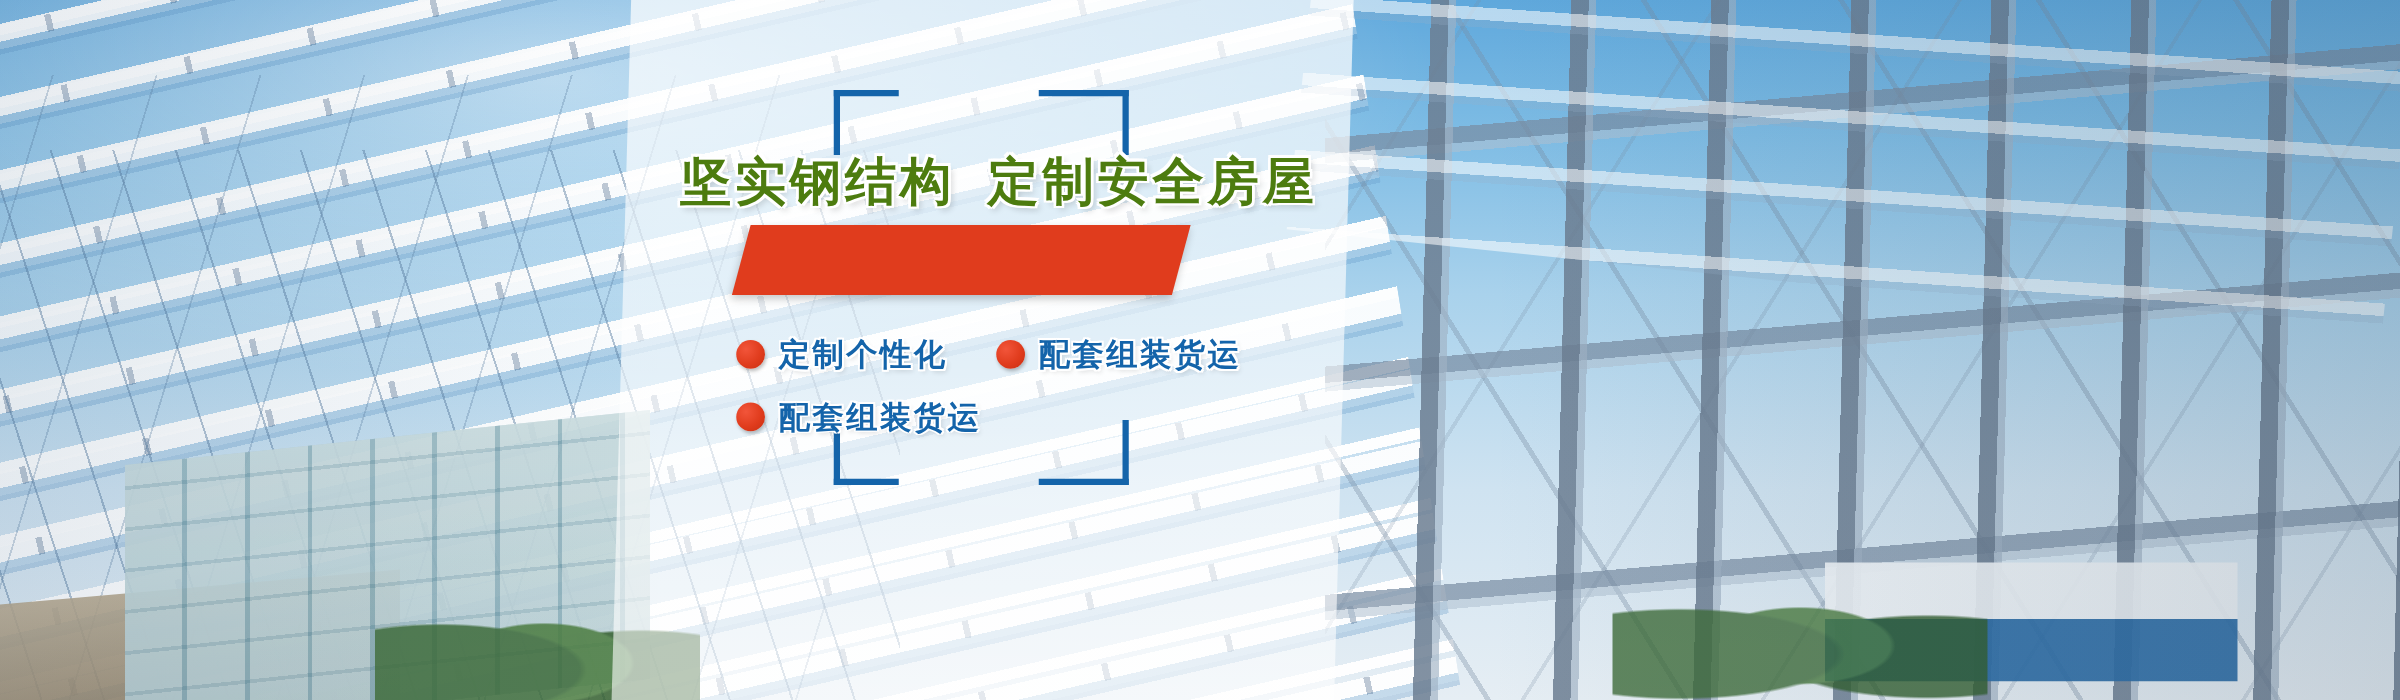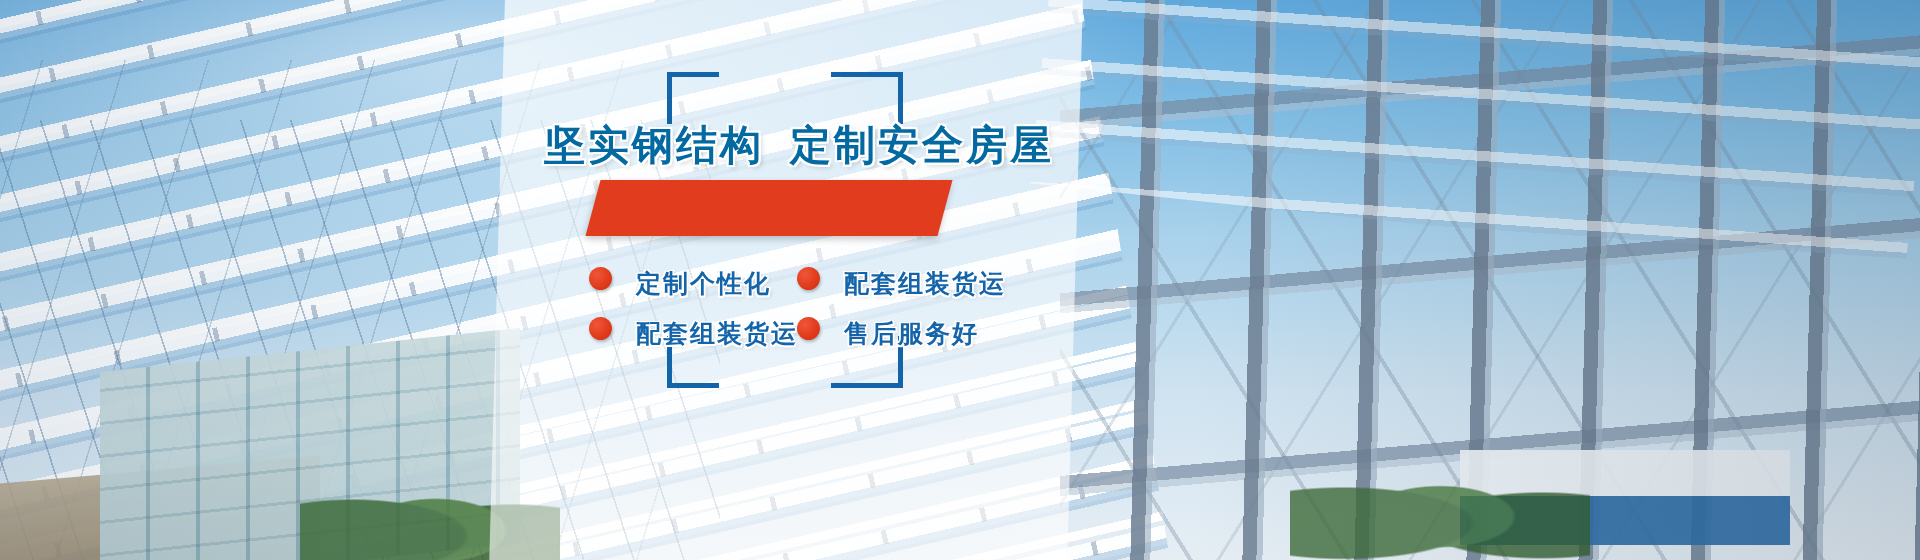--- a/index.html
+++ b/index.html
@@ -202,21 +202,21 @@
   .br-br{ left:334px; top:336px; width:72px; height:52px; border-width:0 5px 5px 0; }
 
   
   .headline{
     position:absolute; left:28px; top:118px; width:548px;
     text-align:center;
     font-family:"DejaVu Sans","Liberation Sans",sans-serif;
     font-weight:bold;
     font-size:41px;
     letter-spacing:3px;
-    color:#0369a1;
+    color:#4d7c0f;
     white-space:nowrap;
     text-shadow:
        2px 0 0 #fff, -2px 0 0 #fff, 0 2px 0 #fff, 0 -2px 0 #fff,
        2px 2px 0 #fff, -2px 2px 0 #fff, 2px -2px 0 #fff, -2px -2px 0 #fff,
        3px 3px 5px rgba(0,0,0,.18);
   }
   .headline .gap{ display:inline-block; width:26px; }
 
   
   .ribbon{
@@ -244,21 +244,21 @@
   
   .bullets{
     position:absolute;
     left:92px; top:258px;
     width:420px;
     display:grid;
     grid-template-columns:208px 212px;
     grid-auto-rows:50px;
     align-items:center;
   }
-  .bullet{ display:flex; gap:24px; }
+  .bullet{ display:flex; align-items:center; gap:11px; }
   .dot{
     width:23px; height:23px; border-radius:50%;
     background:radial-gradient(circle at 34% 32%, #f2553a 0%, #e03c1d 55%, #c92e11 100%);
     flex:0 0 auto;
     box-shadow:1px 2px 3px rgba(0,0,0,.25);
   }
   .bullet-label{
     font-family:"DejaVu Sans","Liberation Sans",sans-serif;
     font-weight:bold;
     font-size:25px;
@@ -323,20 +323,16 @@
         <span class="bullet-label">定制个性化</span>
       </div>
       <div class="bullet">
         <span class="dot"></span>
         <span class="bullet-label">配套组装货运</span>
       </div>
       <div class="bullet">
         <span class="dot"></span>
         <span class="bullet-label">配套组装货运</span>
       </div>
-      <div class="bullet">
-        <span class="dot"></span>
-        <span class="bullet-label">售后服务好</span>
-      </div>
     </div>
 
   </div>
 </div>
 
 </body></html>

